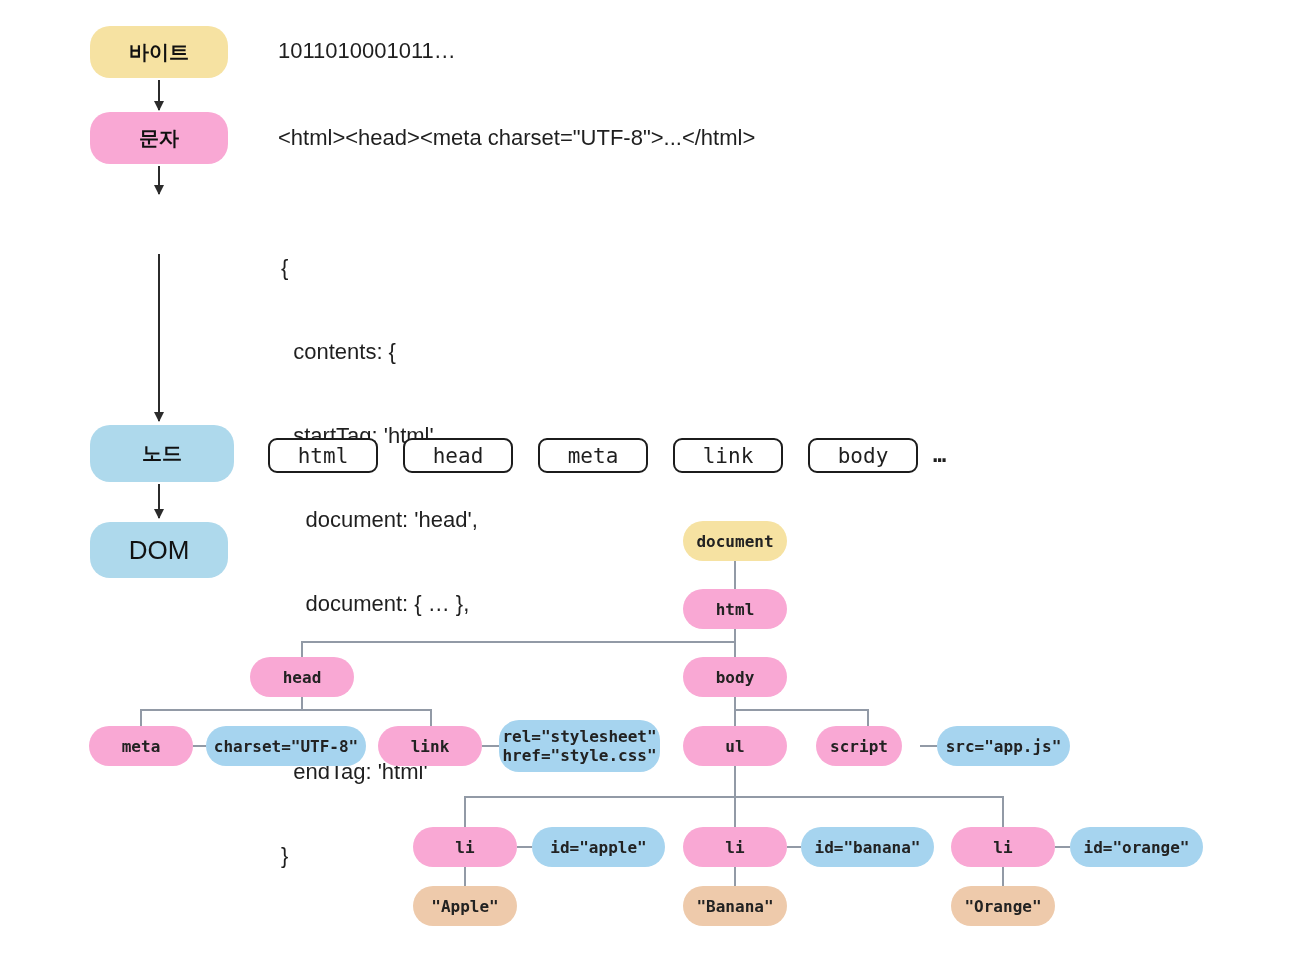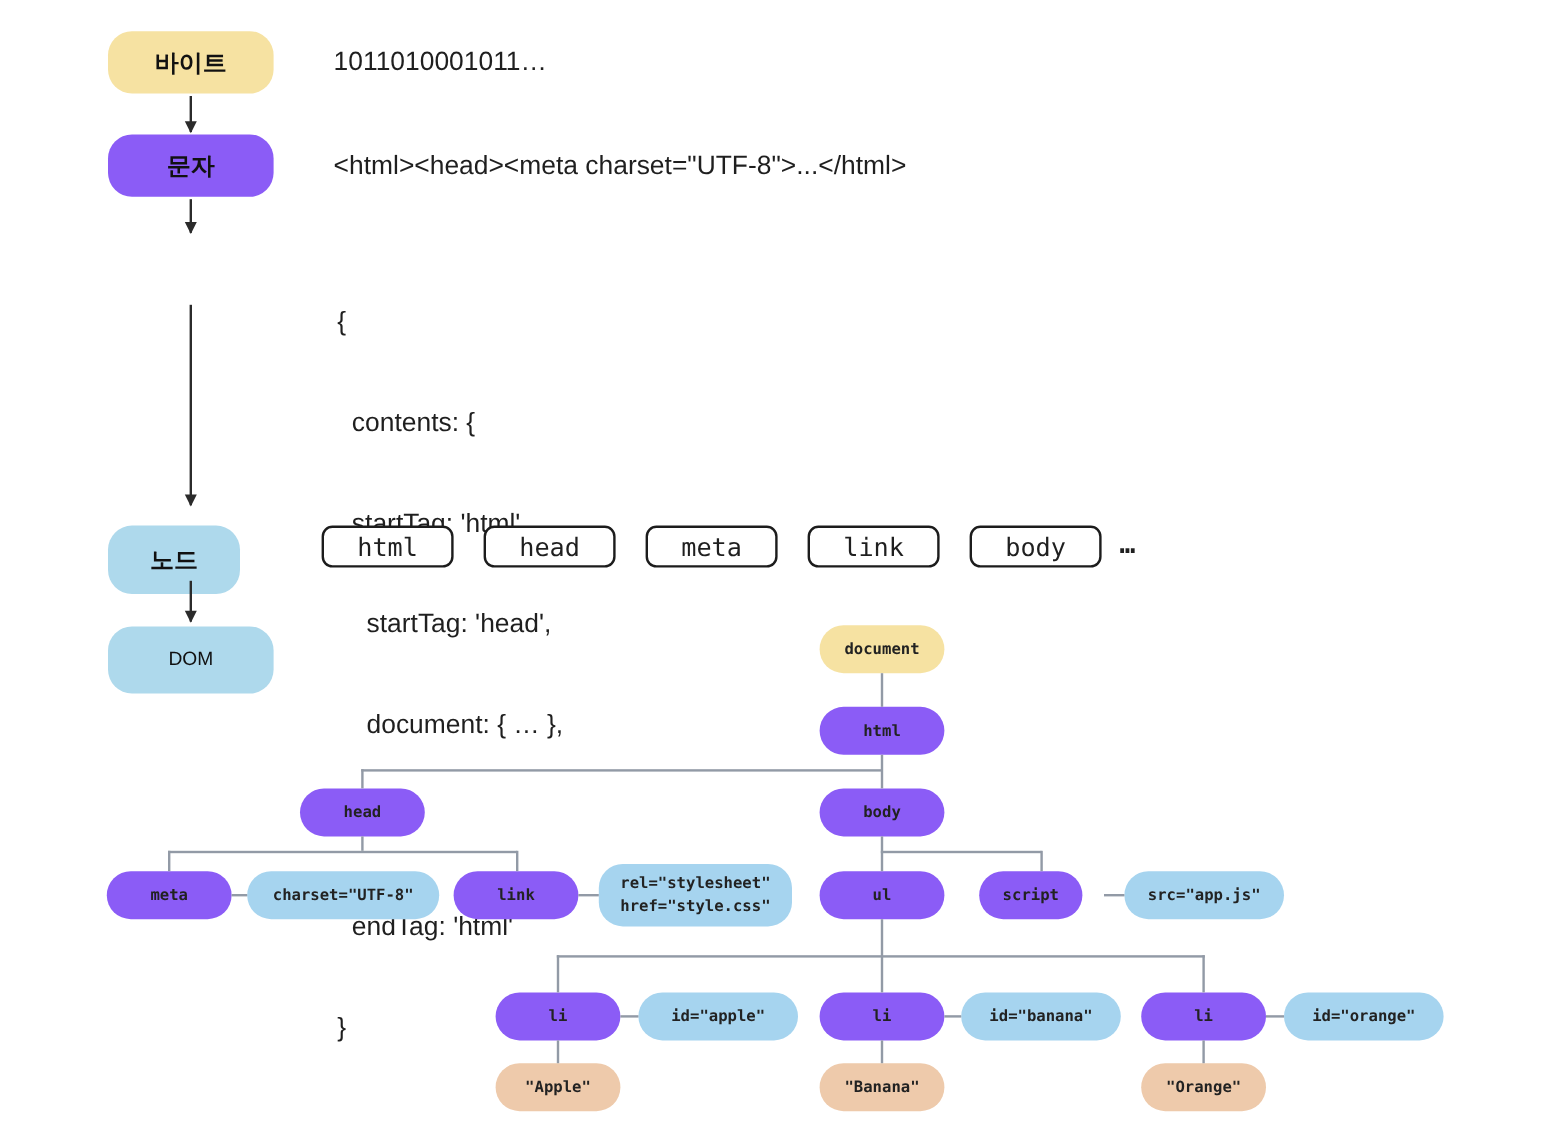--- a/index.html
+++ b/index.html
@@ -6,40 +6,40 @@
   .canvas{
     position:relative;width:1298px;height:956px;background:#ffffff;overflow:hidden;
     font-family:"Liberation Sans","DejaVu Sans",sans-serif;color:#1f1f1f;
   }
   .box{
     position:absolute;display:flex;align-items:center;justify-content:center;
     box-sizing:border-box;border-radius:20px;text-align:center;
   }
   
   .pill{font-weight:700;font-size:20px;color:#111;}
-  .pill.dom-pill{font-weight:500;font-size:16px;}
+  .pill.dom-pill{font-weight:500;font-size:26px;}
   .bg-yellow{background:#f6e2a2;}
-  .bg-green{background:#8b5cf6;}
+  .bg-green{background:#f9a8d4;}
   .bg-blue{background:#aed9ec;}
   .bg-attr{background:#a6d4ef;}
   .bg-salmon{background:#eecaab;}
   .code{
     position:absolute;font-family:Liberation Sans, sans-serif;
     font-weight:500;font-size:22px;line-height:28px;color:#1f1f1f;white-space:pre;
   }
   
   .nodebox{
     background:#ffffff;border:2px solid #1c1c1c;border-radius:9px;
     font-family:"DejaVu Sans Mono","Liberation Mono",monospace;
     font-weight:500;font-size:21px;color:#1f1f1f;
   }
   
   .treebox{
     font-family:"DejaVu Sans Mono","Liberation Mono",monospace;
-    font-weight:700;font-size:13px;color:#222;line-height:19px;
+    font-weight:700;font-size:16px;color:#222;line-height:19px;
   }
   
   .line{position:absolute;background:#929aa6;}
   .line.h{height:1.5px;}
   .line.v{width:1.5px;}
   
   .arrow{position:absolute;width:1.5px;background:#2b2b2b;}
   .arrow::after{
     content:"";position:absolute;bottom:-1px;left:-4.25px;
     border-left:5px solid transparent;border-right:5px solid transparent;
@@ -54,34 +54,34 @@
 <div class="canvas">
 
   <div class="box pill bg-yellow" style="left:90px;top:26px;width:138px;height:52px">바이트</div>
   <div class="arrow" style="left:158px;top:80px;height:30px"></div>
 
   <div class="box pill bg-green" style="left:90px;top:112px;width:138px;height:52px">문자</div>
   <div class="arrow" style="left:158px;top:166px;height:28px"></div>
 
   <div class="arrow" style="left:158px;top:254px;height:167px"></div>
 
-  <div class="box pill bg-blue" style="left:90px;top:438px;width:110px;height:57px">노드</div>
+  <div class="box pill bg-blue" style="left:90px;top:425px;width:144px;height:57px">노드</div>
   <div class="arrow" style="left:158px;top:484px;height:34px"></div>
 
   <div class="box pill dom-pill bg-blue" style="left:90px;top:522px;width:138px;height:56px">DOM</div>
 
   <div class="code" style="left:278px;top:37px">1011010001011…</div>
 
   <div class="code" style="left:278px;top:124px">&lt;html&gt;&lt;head&gt;&lt;meta charset="UTF-8"&gt;...&lt;/html&gt;</div>
 
   <div class="code" style="left:281px;top:198px">
     <div>{</div>
     <div>  contents: {</div>
     <div>  startTag: 'html',</div>
-    <div>    startTag: 'head',</div>
+    <div>    document: 'head',</div>
     <div>    document: { … },</div>
     <div>    …</div>
     <div>  endTag: 'html'</div>
     <div>}</div>
   </div>
 
   <div class="box nodebox" style="left:268px;top:438px;width:110px;height:35px">html</div>
   <div class="box nodebox" style="left:403px;top:438px;width:110px;height:35px">head</div>
   <div class="box nodebox" style="left:538px;top:438px;width:110px;height:35px">meta</div>
   <div class="box nodebox" style="left:673px;top:438px;width:110px;height:35px">link</div>

